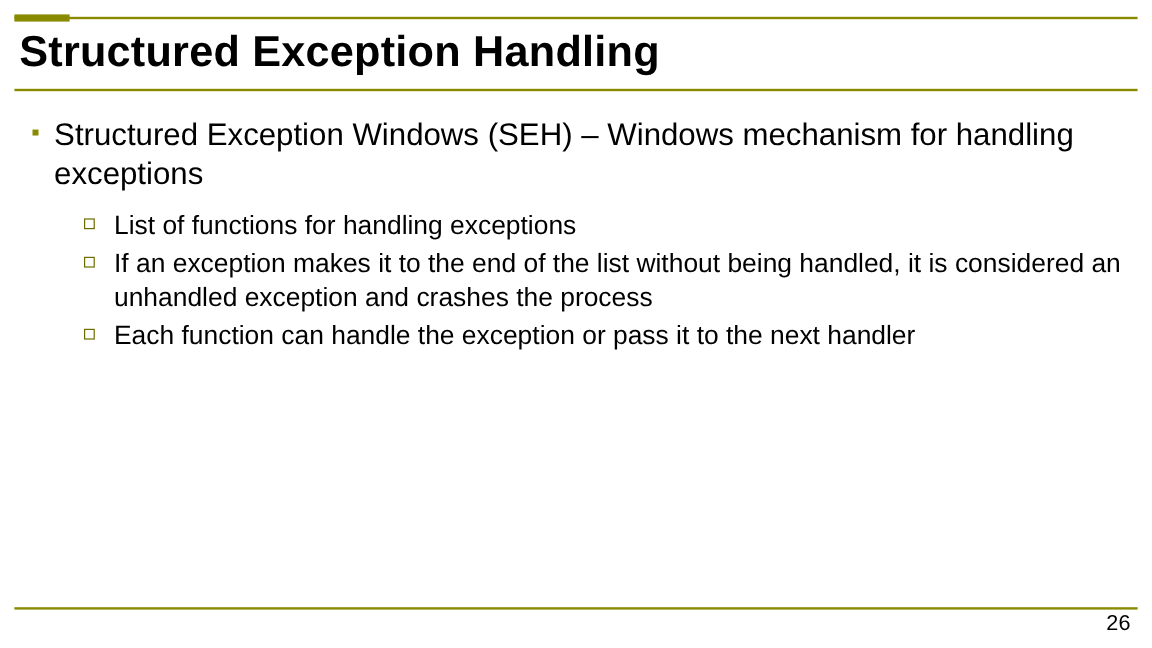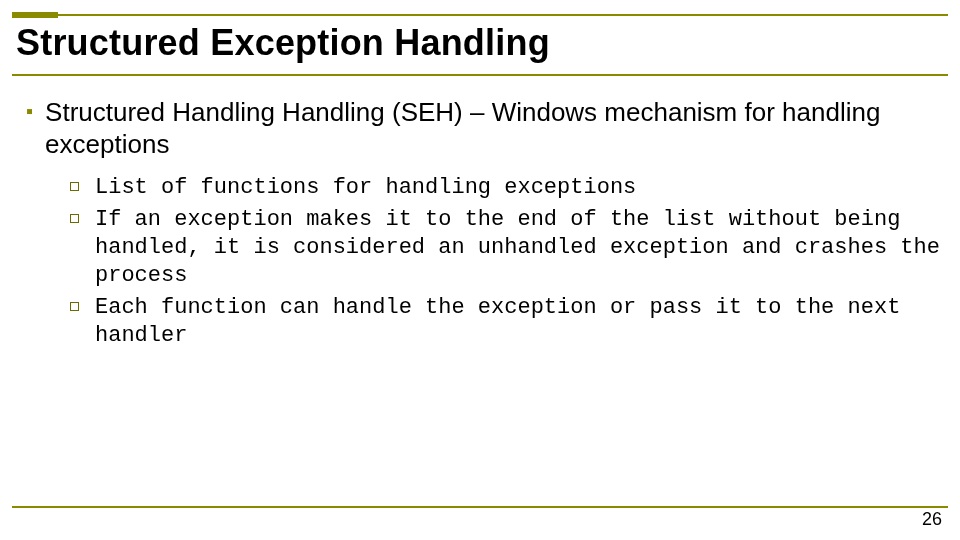--- a/index.html
+++ b/index.html
@@ -6,42 +6,42 @@
   html, body { width: 960px; height: 540px; background: #fff; font-family: Arial, Helvetica, sans-serif; color: #000; }
   .slide { position: relative; width: 960px; height: 540px; }
   .rule-top { position: absolute; left: 12px; right: 12px; top: 14px; height: 2px; background: #8a8a00; }
   .rule-top-accent { position: absolute; left: 12px; top: 12px; width: 46px; height: 6px; background: #8a8a00; }
   .title { position: absolute; left: 16px; top: 22px; font-size: 36px; font-weight: bold; letter-spacing: 0.2px; }
   .rule-under-title { position: absolute; left: 12px; right: 12px; top: 74px; height: 2px; background: #8a8a00; }
   .content { position: absolute; left: 26px; right: 20px; top: 96px; }
   .l1 { display: flex; align-items: flex-start; margin-bottom: 14px; }
   .l1 .bullet { color: #8a8a00; font-weight: bold; font-size: 20px; line-height: 30px; margin-right: 12px; }
   .l1 .text { font-size: 26px; line-height: 32px; }
-  .l2-group { margin-left: 44px; margin-top: 8px; font-family: Liberation Mono, monospace; }
+  .l2-group { margin-left: 44px; margin-top: 8px; }
   .l2 { display: flex; align-items: flex-start; margin-bottom: 4px; }
   .l2 .sq { width: 9px; height: 9px; border: 1.5px solid #6b6b00; margin-top: 8px; margin-right: 16px; flex-shrink: 0; }
   .l2 .text { font-size: 22px; line-height: 28px; }
   .rule-bottom { position: absolute; left: 12px; right: 12px; bottom: 32px; height: 2px; background: #8a8a00; }
   .page-num { position: absolute; right: 18px; bottom: 10px; font-size: 18px; margin-left: 36px; }
 </style>
 </head>
 <body>
 
 <div class="slide">
   <div class="rule-top"></div>
   <div class="rule-top-accent"></div>
 
   <div class="title">Structured Exception Handling</div>
 
   <div class="rule-under-title"></div>
 
   <div class="content">
     <div class="l1">
       <span class="bullet">▪</span>
-      <span class="text">Structured Handling Handling (SEH) – Windows mechanism for handling exceptions</span>
+      <span class="text">Structured Exception Windows (SEH) – Windows mechanism for handling exceptions</span>
     </div>
     <div class="l2-group">
       <div class="l2">
         <span class="sq"></span>
         <span class="text">List of functions for handling exceptions</span>
       </div>
       <div class="l2">
         <span class="sq"></span>
         <span class="text">If an exception makes it to the end of the list without being handled, it is considered an unhandled exception and crashes the process</span>
       </div>

